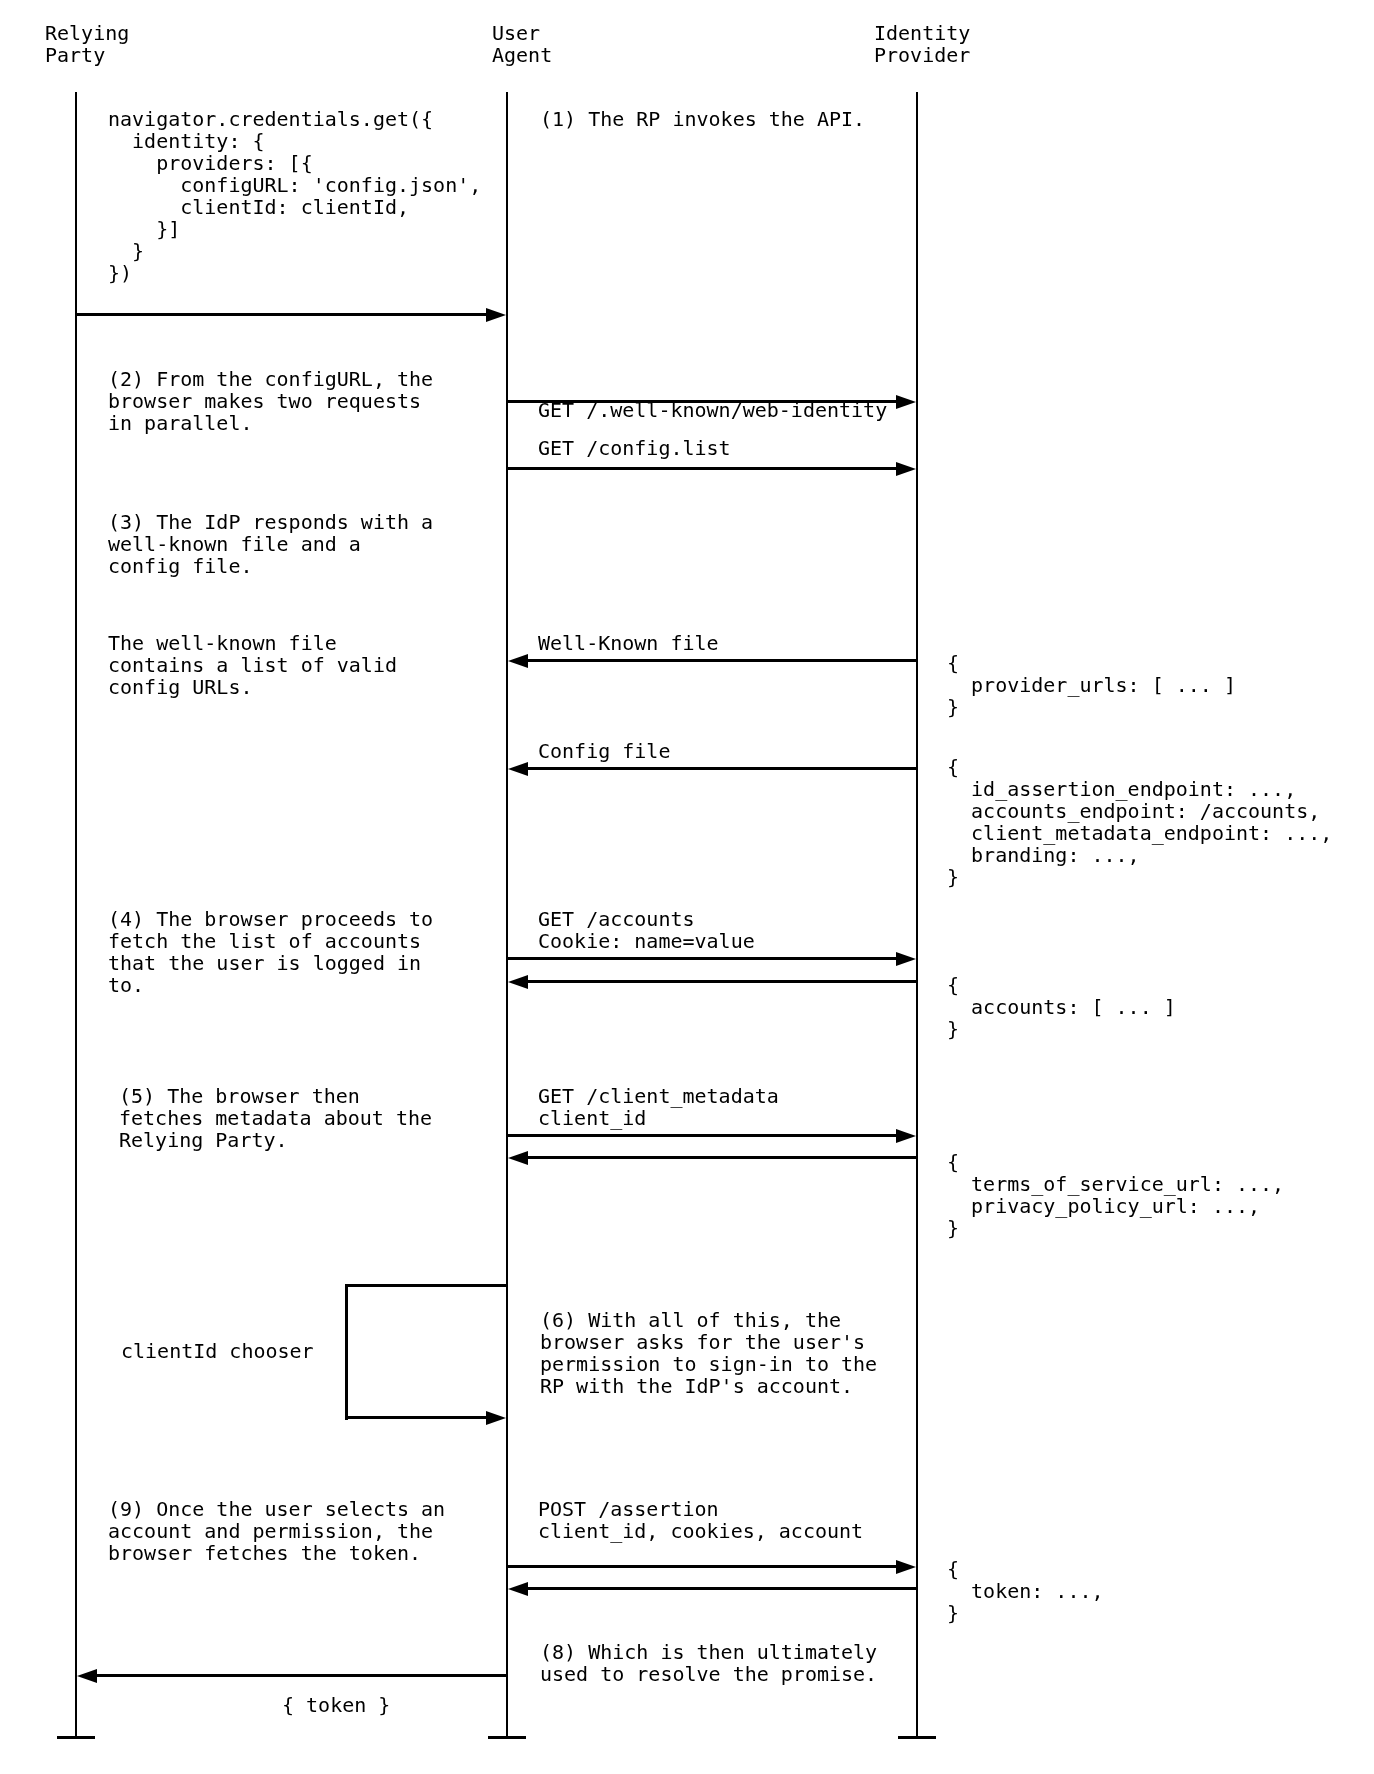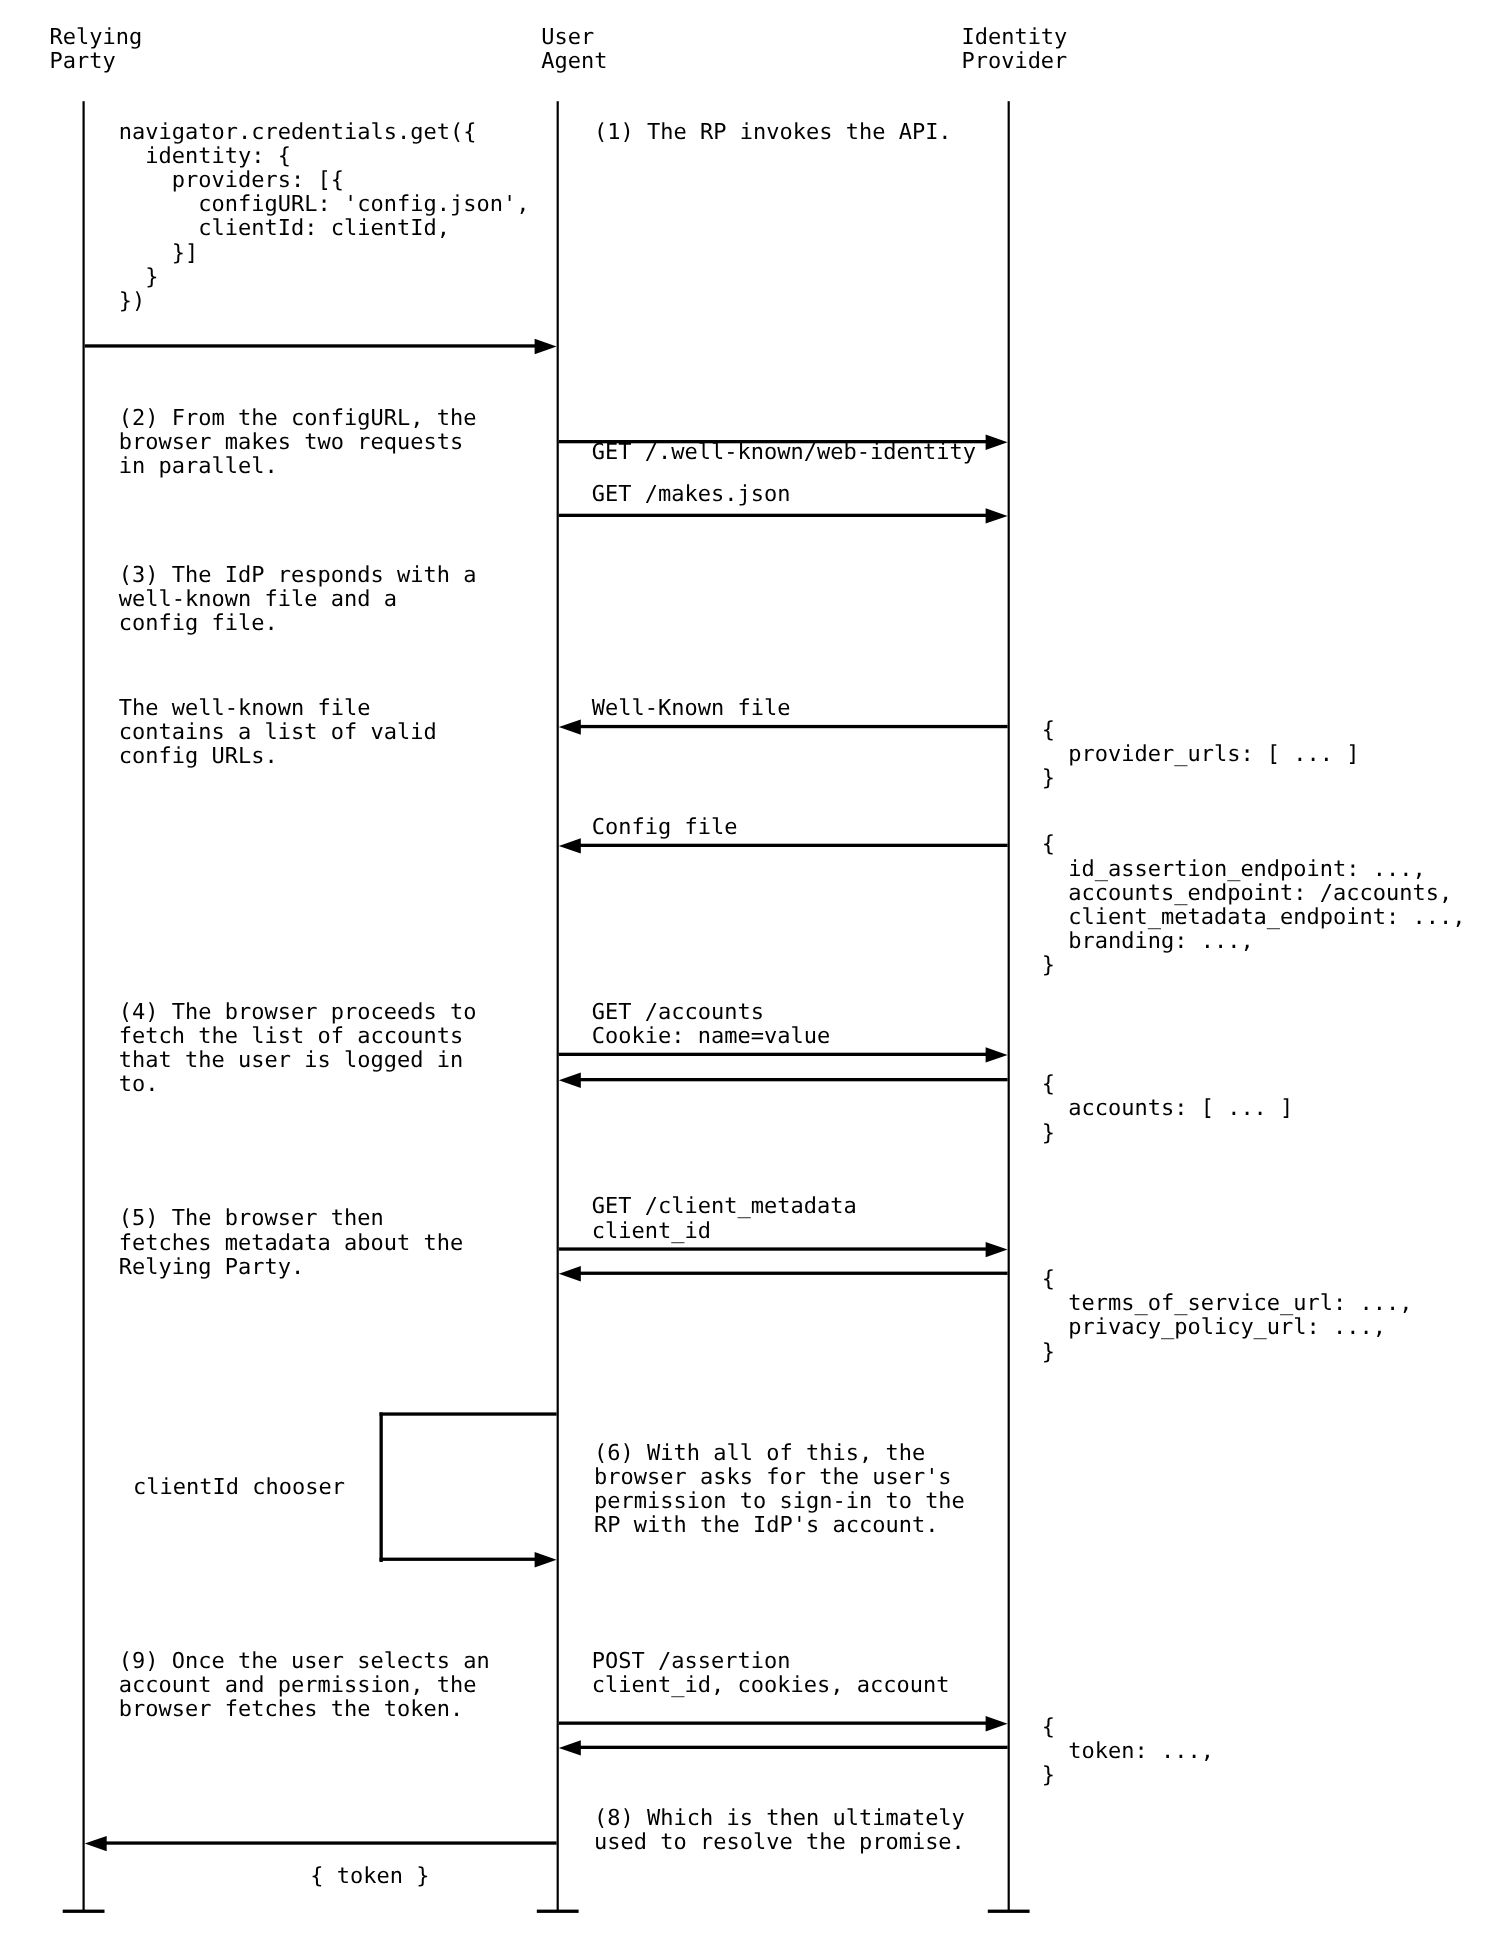--- a/index.html
+++ b/index.html
@@ -57,21 +57,21 @@
   <div class="t" style="left:540px; top:108px;">(1) The RP invokes the API.</div>
   <div class="hline" style="left:77px; top:313px; width:411px;"></div>
   <div class="head-r" style="left:486px; top:308px;"></div>
 
   <div class="t" style="left:108px; top:368px;">(2) From the configURL, the
 browser makes two requests
 in parallel.</div>
   <div class="t" style="left:538px; top:368px;margin-top:31px;">GET /.well-known/web-identity</div>
   <div class="hline" style="left:508px; top:400px; width:390px;"></div>
   <div class="head-r" style="left:896px; top:395px;"></div>
-  <div class="t" style="left:538px; top:437px;">GET /makes.json</div>
+  <div class="t" style="left:538px; top:437px;">GET /config.list</div>
   <div class="hline" style="left:508px; top:467px; width:390px;"></div>
   <div class="head-r" style="left:896px; top:462px;"></div>
 
   <div class="t" style="left:108px; top:511px;">(3) The IdP responds with a
 well-known file and a
 config file.</div>
 
   <div class="t" style="left:108px; top:632px;">The well-known file
 contains a list of valid
 config URLs.</div>
@@ -99,21 +99,21 @@
   <div class="t" style="left:538px; top:908px;">GET /accounts
 Cookie: name=value</div>
   <div class="hline" style="left:508px; top:957px; width:390px;"></div>
   <div class="head-r" style="left:896px; top:952px;"></div>
   <div class="hline" style="left:526px; top:980px; width:390px;"></div>
   <div class="head-l" style="left:508px; top:975px;"></div>
   <div class="t" style="left:947px; top:974px;">{
   accounts: [ ... ]
 }</div>
 
-  <div class="t" style="left:108px; top:1085px;margin-top:11px;">(5) The browser then
+  <div class="t" style="left:119px; top:1085px;">(5) The browser then
 fetches metadata about the
 Relying Party.</div>
   <div class="t" style="left:538px; top:1085px;">GET /client_metadata
 client_id</div>
   <div class="hline" style="left:508px; top:1134px; width:390px;"></div>
   <div class="head-r" style="left:896px; top:1129px;"></div>
   <div class="hline" style="left:526px; top:1156px; width:390px;"></div>
   <div class="head-l" style="left:508px; top:1151px;"></div>
   <div class="t" style="left:947px; top:1151px;">{
   terms_of_service_url: ...,

